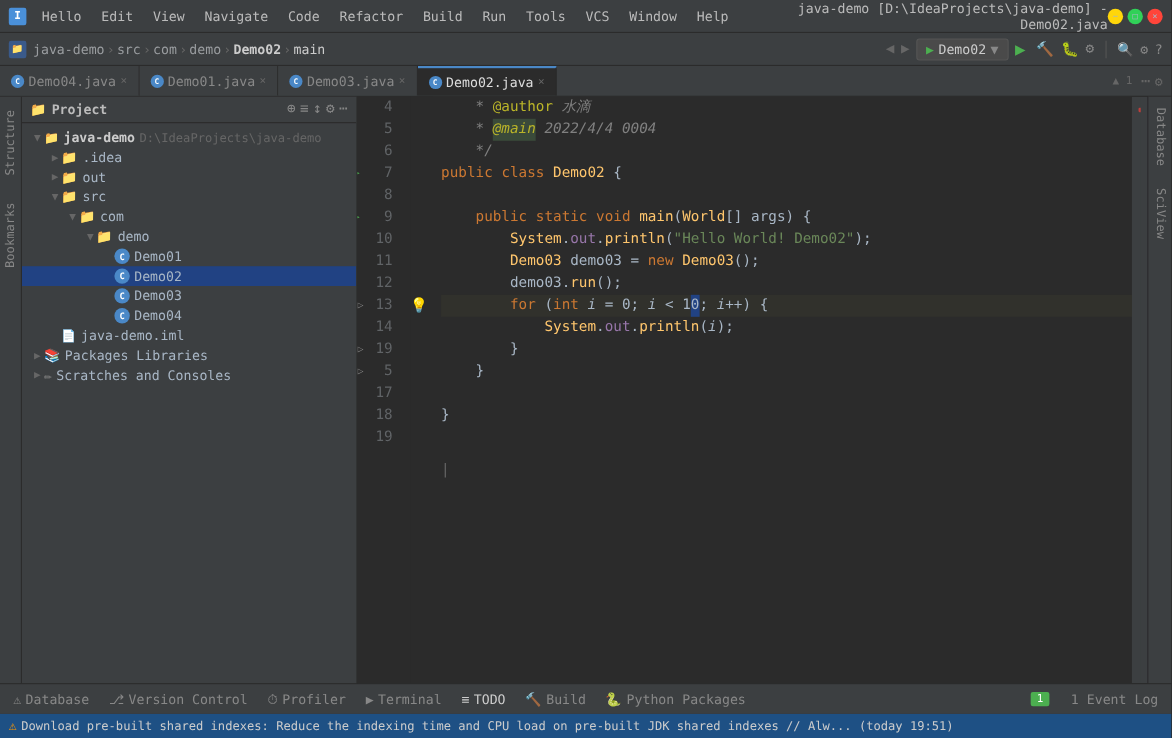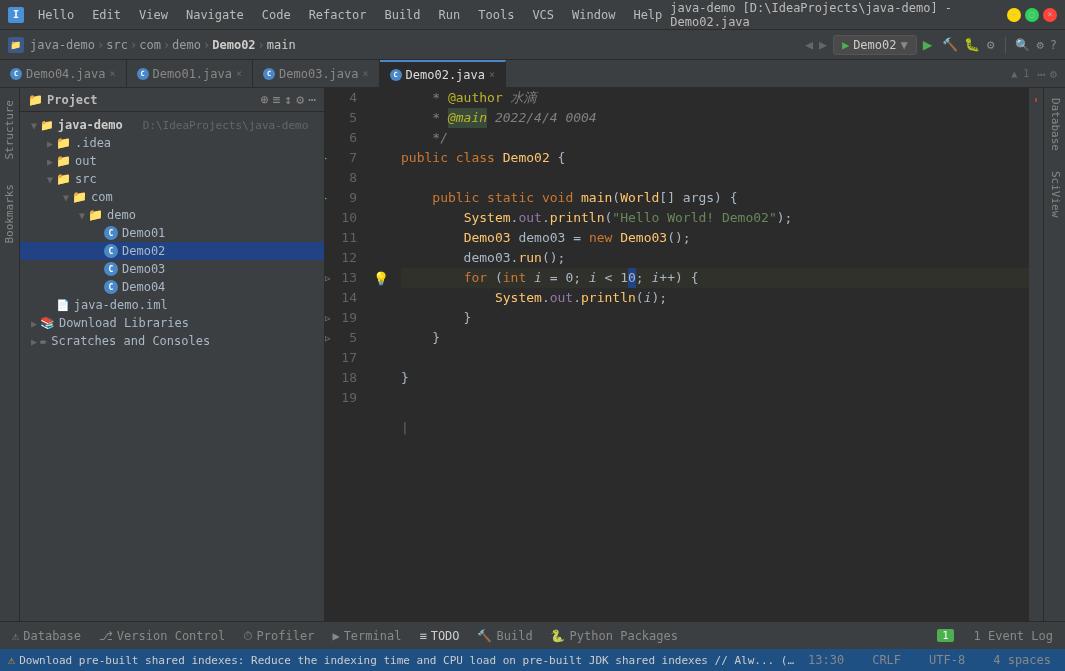--- a/index.html
+++ b/index.html
@@ -37,21 +37,21 @@
     }
     #title-bar .menu-item {
       padding: 2px 8px;
       font-size: 12px;
       color: #bbbbbb;
       cursor: pointer;
       border-radius: 2px;
     }
     #title-bar .title-text {
       flex: 1;
-      text-align: left;
+      text-align: right;
       font-size: 12px;
       color: #bbbbbb;
     }
     #title-bar .window-controls {
       display: flex; gap: 4px;
     }
     #title-bar .win-btn {
       width: 14px; height: 14px;
       border-radius: 50%;
       cursor: pointer;
@@ -452,21 +452,21 @@
         <span style="color:#888;cursor:pointer;font-size:13px;">⋯</span>
       </div>
     </div>
     <div id="sidebar-tree">
 
       <div class="tree-item">
         <span style="width:4px"></span>
         <span class="arrow">▼</span>
         <span style="color:#3a7eca;margin-right:4px;font-size:11px;">📁</span>
         <span style="color:#cccccc;font-weight:bold;">java-demo</span>
-        <span style="color:#666;font-size:11px;margin-left:20px;">D:\IdeaProjects\java-demo</span>
+        <span style="color:#666;font-size:11px;margin-left:4px;">D:\IdeaProjects\java-demo</span>
       </div>
 
       <div class="tree-item">
         <span style="width:20px"></span>
         <span class="arrow">▶</span>
         <span style="color:#888;margin-right:4px;">📁</span>
         <span>.idea</span>
       </div>
 
       <div class="tree-item">
@@ -529,21 +529,21 @@
         <span style="width:20px"></span>
         <span class="arrow" style="visibility:hidden;">▶</span>
         <span style="color:#888;margin-right:4px;font-size:11px;">📄</span>
         <span>java-demo.iml</span>
       </div>
 
       <div class="tree-item">
         <span style="width:4px"></span>
         <span class="arrow">▶</span>
         <span style="color:#888;margin-right:4px;">📚</span>
-        <span>Download Libraries</span>
+        <span>Packages Libraries</span>
       </div>
 
       <div class="tree-item">
         <span style="width:4px"></span>
         <span class="arrow">▶</span>
         <span style="color:#888;margin-right:4px;">✏</span>
         <span>Scratches and Consoles</span>
       </div>
     </div>
   </div>
@@ -743,19 +743,13 @@
     <div class="event-log-badge">1</div>
     <div class="bottom-item">
       <span>1 Event Log</span>
     </div>
   </div>
 </div>
 
 <div id="status-bar">
   <span class="status-icon">⚠</span>
   <span style="color:#cccccc;font-size:11px;flex:1;overflow:hidden;text-overflow:ellipsis;white-space:nowrap;">Download pre-built shared indexes: Reduce the indexing time and CPU load on pre-built JDK shared indexes // Alw... (today 19:51)</span>
-  <div class="status-right">
-    <span class="status-info">13:30</span>
-    <span class="status-info">CRLF</span>
-    <span class="status-info">UTF-8</span>
-    <span class="status-info">4 spaces</span>
-  </div>
 </div>
 
 </body></html>

